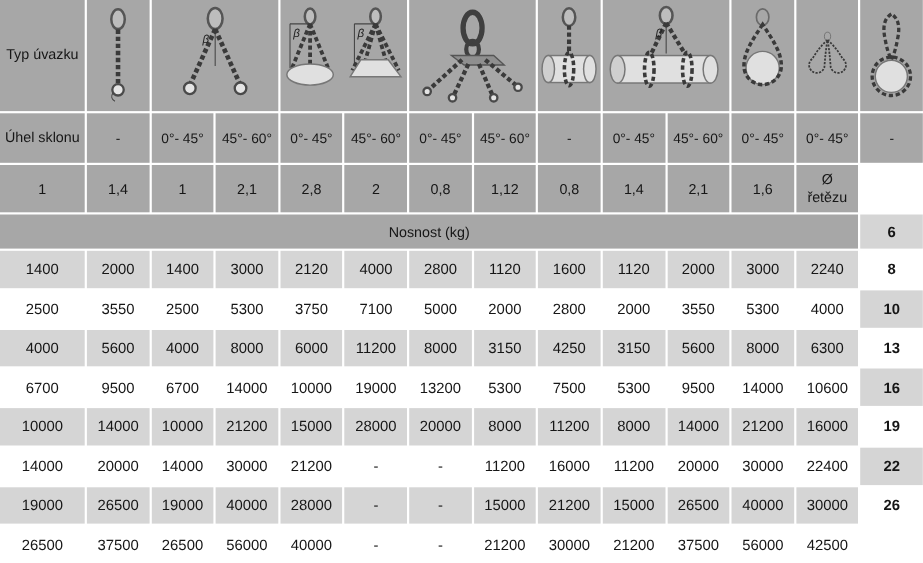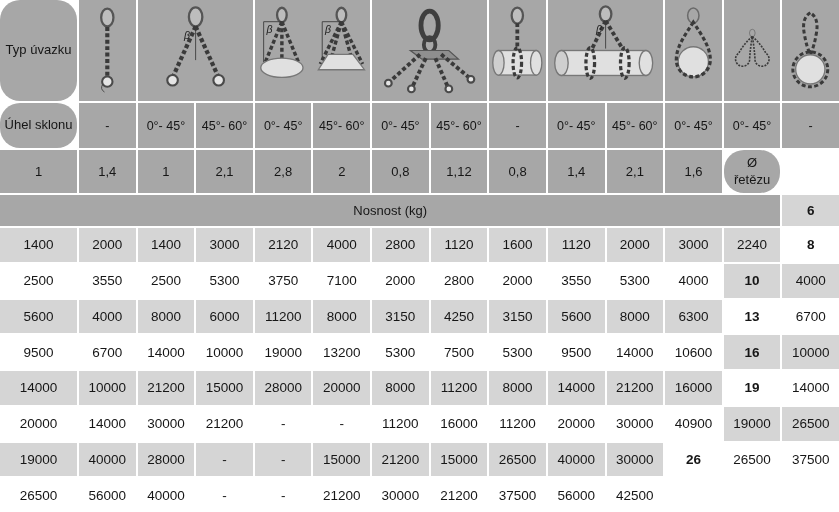--- a/index.html
+++ b/index.html
@@ -5,21 +5,21 @@
   html,body { margin:0; padding:0; background:#ffffff; }
   body { width:839px; height:512px; overflow:hidden;
          font-family:"Liberation Sans", sans-serif; }
   .tbl { display:grid; width:839px; height:512px;
          grid-template-columns:77px repeat(13, 1fr);
          grid-template-rows:101px 45px 43px 31px repeat(8, 1fr);
          gap:2px; background:#ffffff; }
   .cell { background:#a7a7a7; display:flex; align-items:center;
           justify-content:center; text-align:center; color:#161616;
           overflow:hidden; }
-  .hdr   { font-size:13px; line-height:1.25; padding:0 4px;border-radius:20px; }
+  .hdr   { font-size:13px; line-height:1.25; padding:0 4px; }
   .angle { font-size:12.5px; white-space:nowrap; }
   .factor{ font-size:13px; }
   .nosh  { font-size:13px; }
   .body  { font-size:13.5px; }
   .head  { font-weight:bold; }
   .g { background:#d5d5d5; }
   .w { background:#ffffff; }
   .sp2  { grid-column:span 2; }
   .sp13 { grid-column:span 13;align-items:center; }
   .img-cell svg { display:block; width:100%; height:100%; }
@@ -201,20 +201,21 @@
     <div class="cell body g">2000</div>
     <div class="cell body g">3000</div>
     <div class="cell body g">2240</div>
     <div class="cell body head w">8</div>
     <div class="cell body w">2500</div>
     <div class="cell body w">3550</div>
     <div class="cell body w">2500</div>
     <div class="cell body w">5300</div>
     <div class="cell body w">3750</div>
     <div class="cell body w">7100</div>
+    <div class="cell body w">5000</div>
     <div class="cell body w">2000</div>
     <div class="cell body w">2800</div>
     <div class="cell body w">2000</div>
     <div class="cell body w">3550</div>
     <div class="cell body w">5300</div>
     <div class="cell body w">4000</div>
     <div class="cell body head g">10</div>
     <div class="cell body g">4000</div>
     <div class="cell body g">5600</div>
     <div class="cell body g">4000</div>
@@ -262,21 +263,22 @@
     <div class="cell body w">14000</div>
     <div class="cell body w">30000</div>
     <div class="cell body w">21200</div>
     <div class="cell body w">-</div>
     <div class="cell body w">-</div>
     <div class="cell body w">11200</div>
     <div class="cell body w">16000</div>
     <div class="cell body w">11200</div>
     <div class="cell body w">20000</div>
     <div class="cell body w">30000</div>
-    <div class="cell body w">40900</div>
+    <div class="cell body w">22400</div>
+    <div class="cell body head g">22</div>
     <div class="cell body g">19000</div>
     <div class="cell body g">26500</div>
     <div class="cell body g">19000</div>
     <div class="cell body g">40000</div>
     <div class="cell body g">28000</div>
     <div class="cell body g">-</div>
     <div class="cell body g">-</div>
     <div class="cell body g">15000</div>
     <div class="cell body g">21200</div>
     <div class="cell body g">15000</div>

